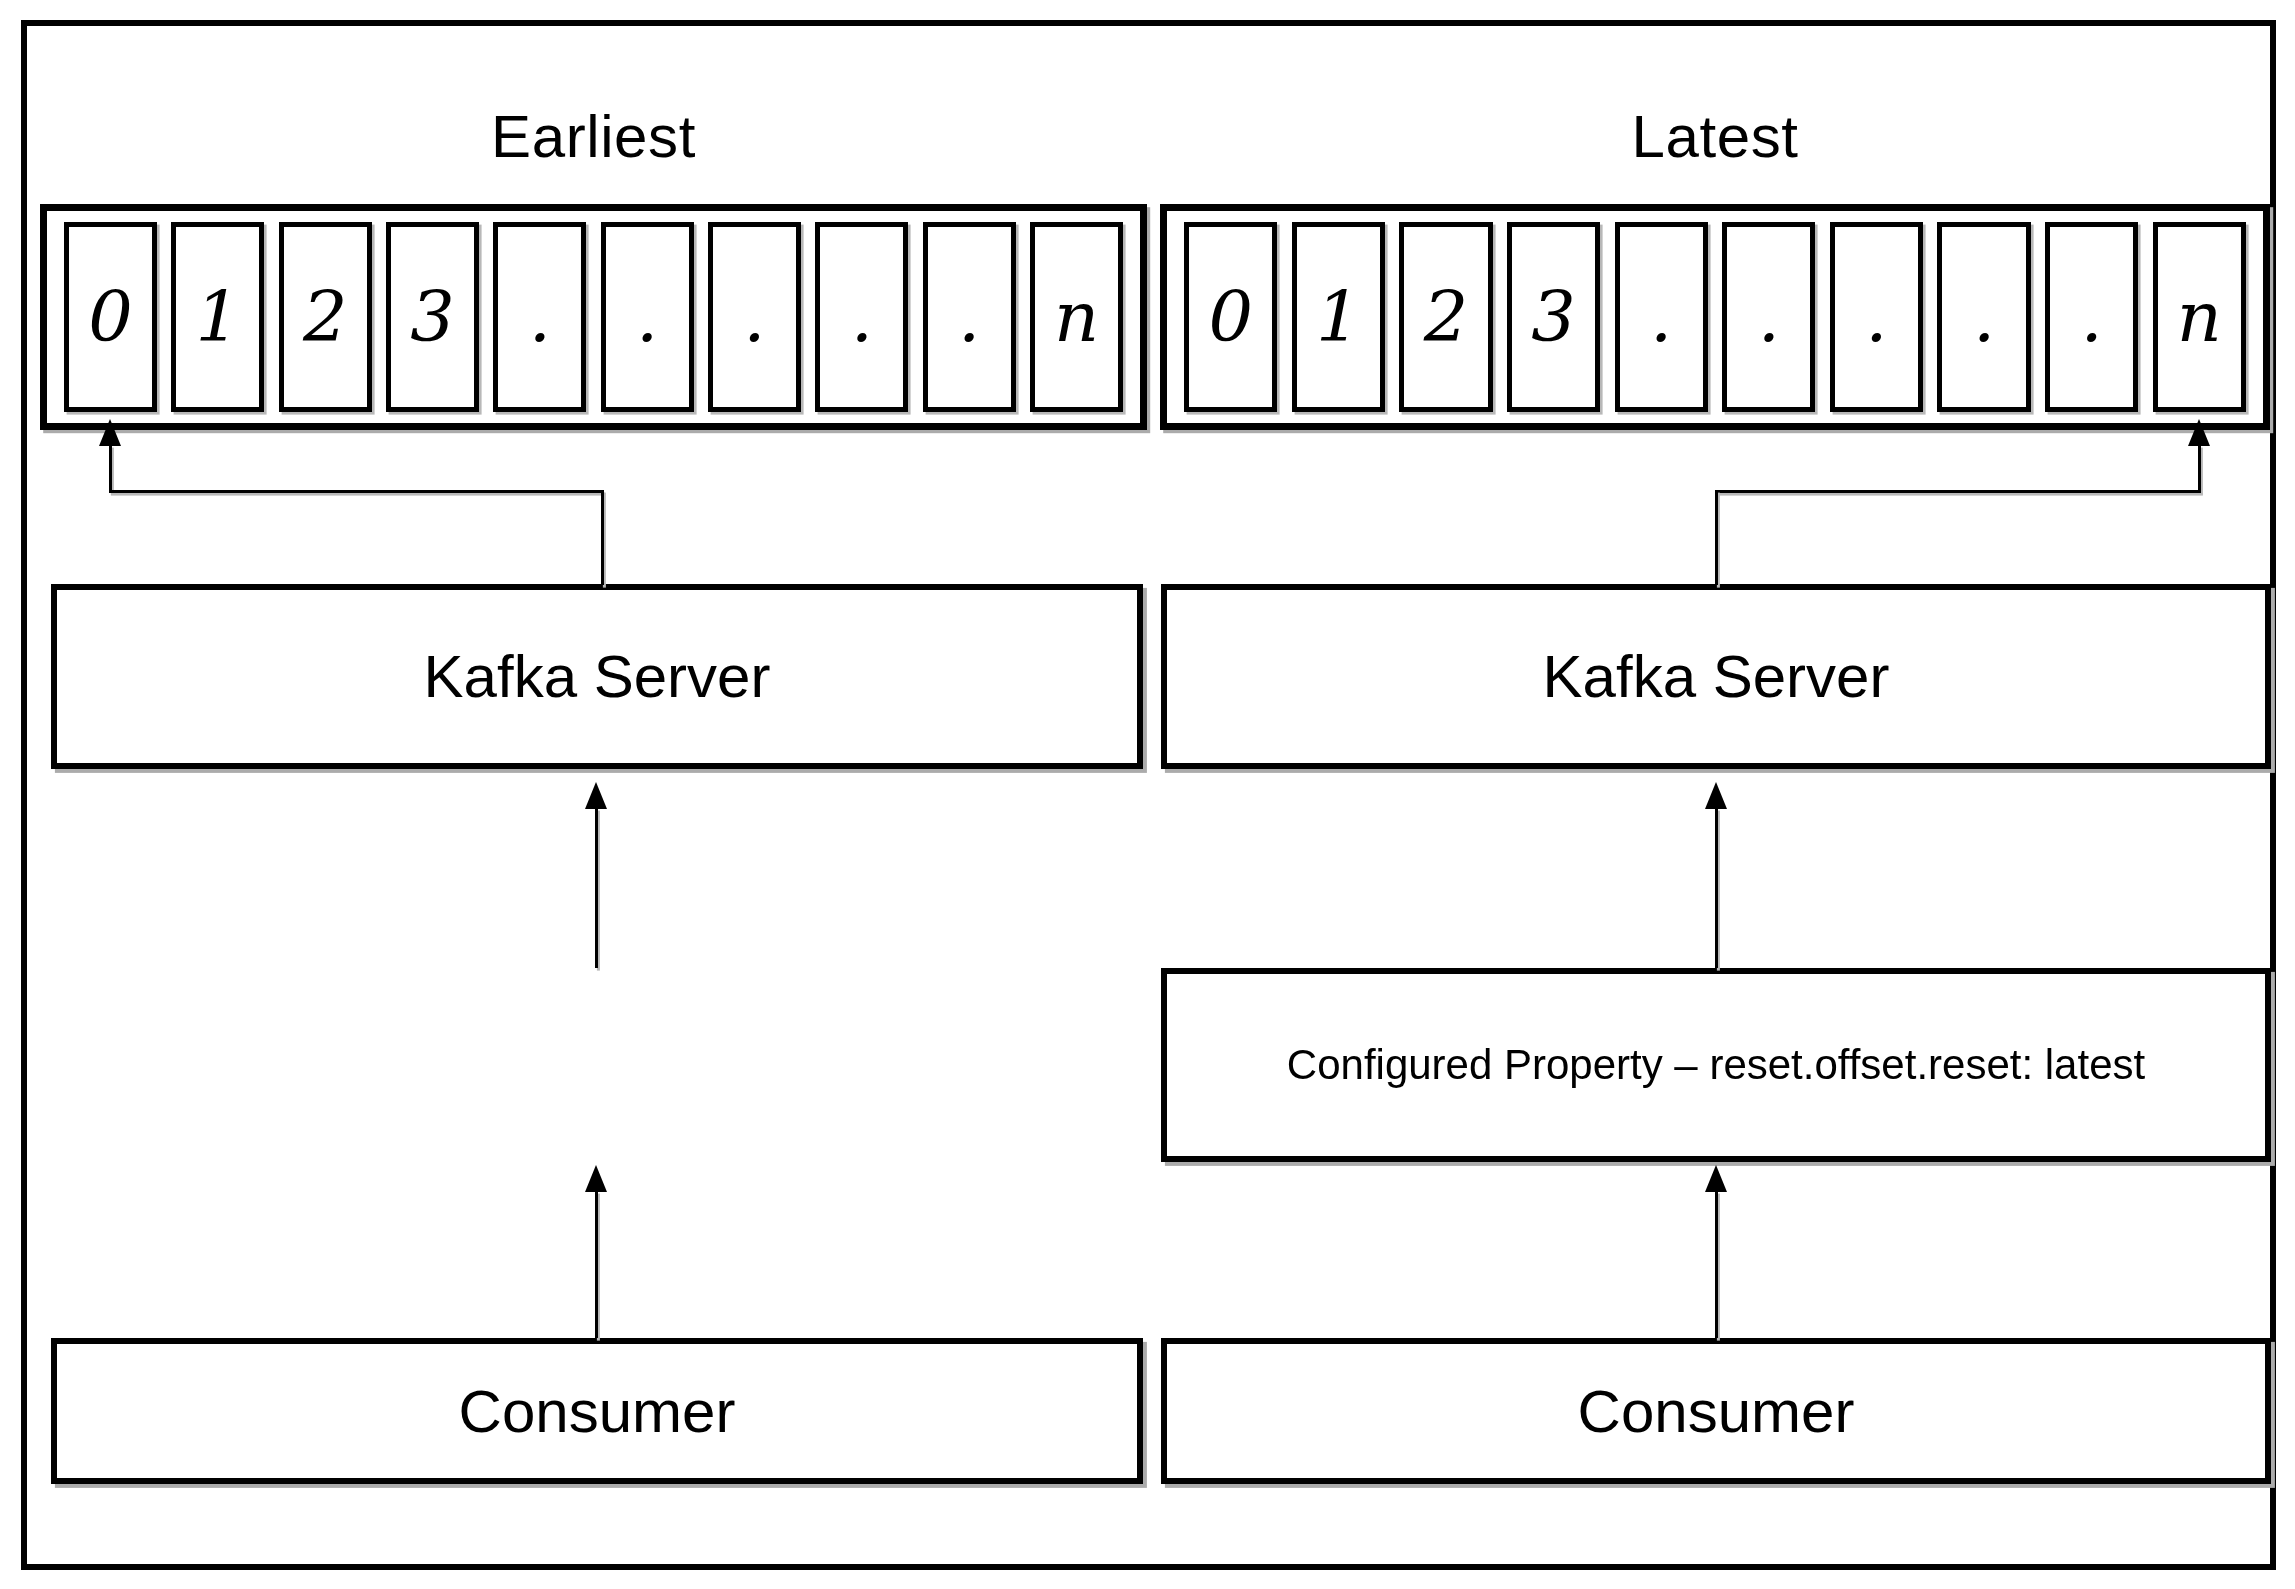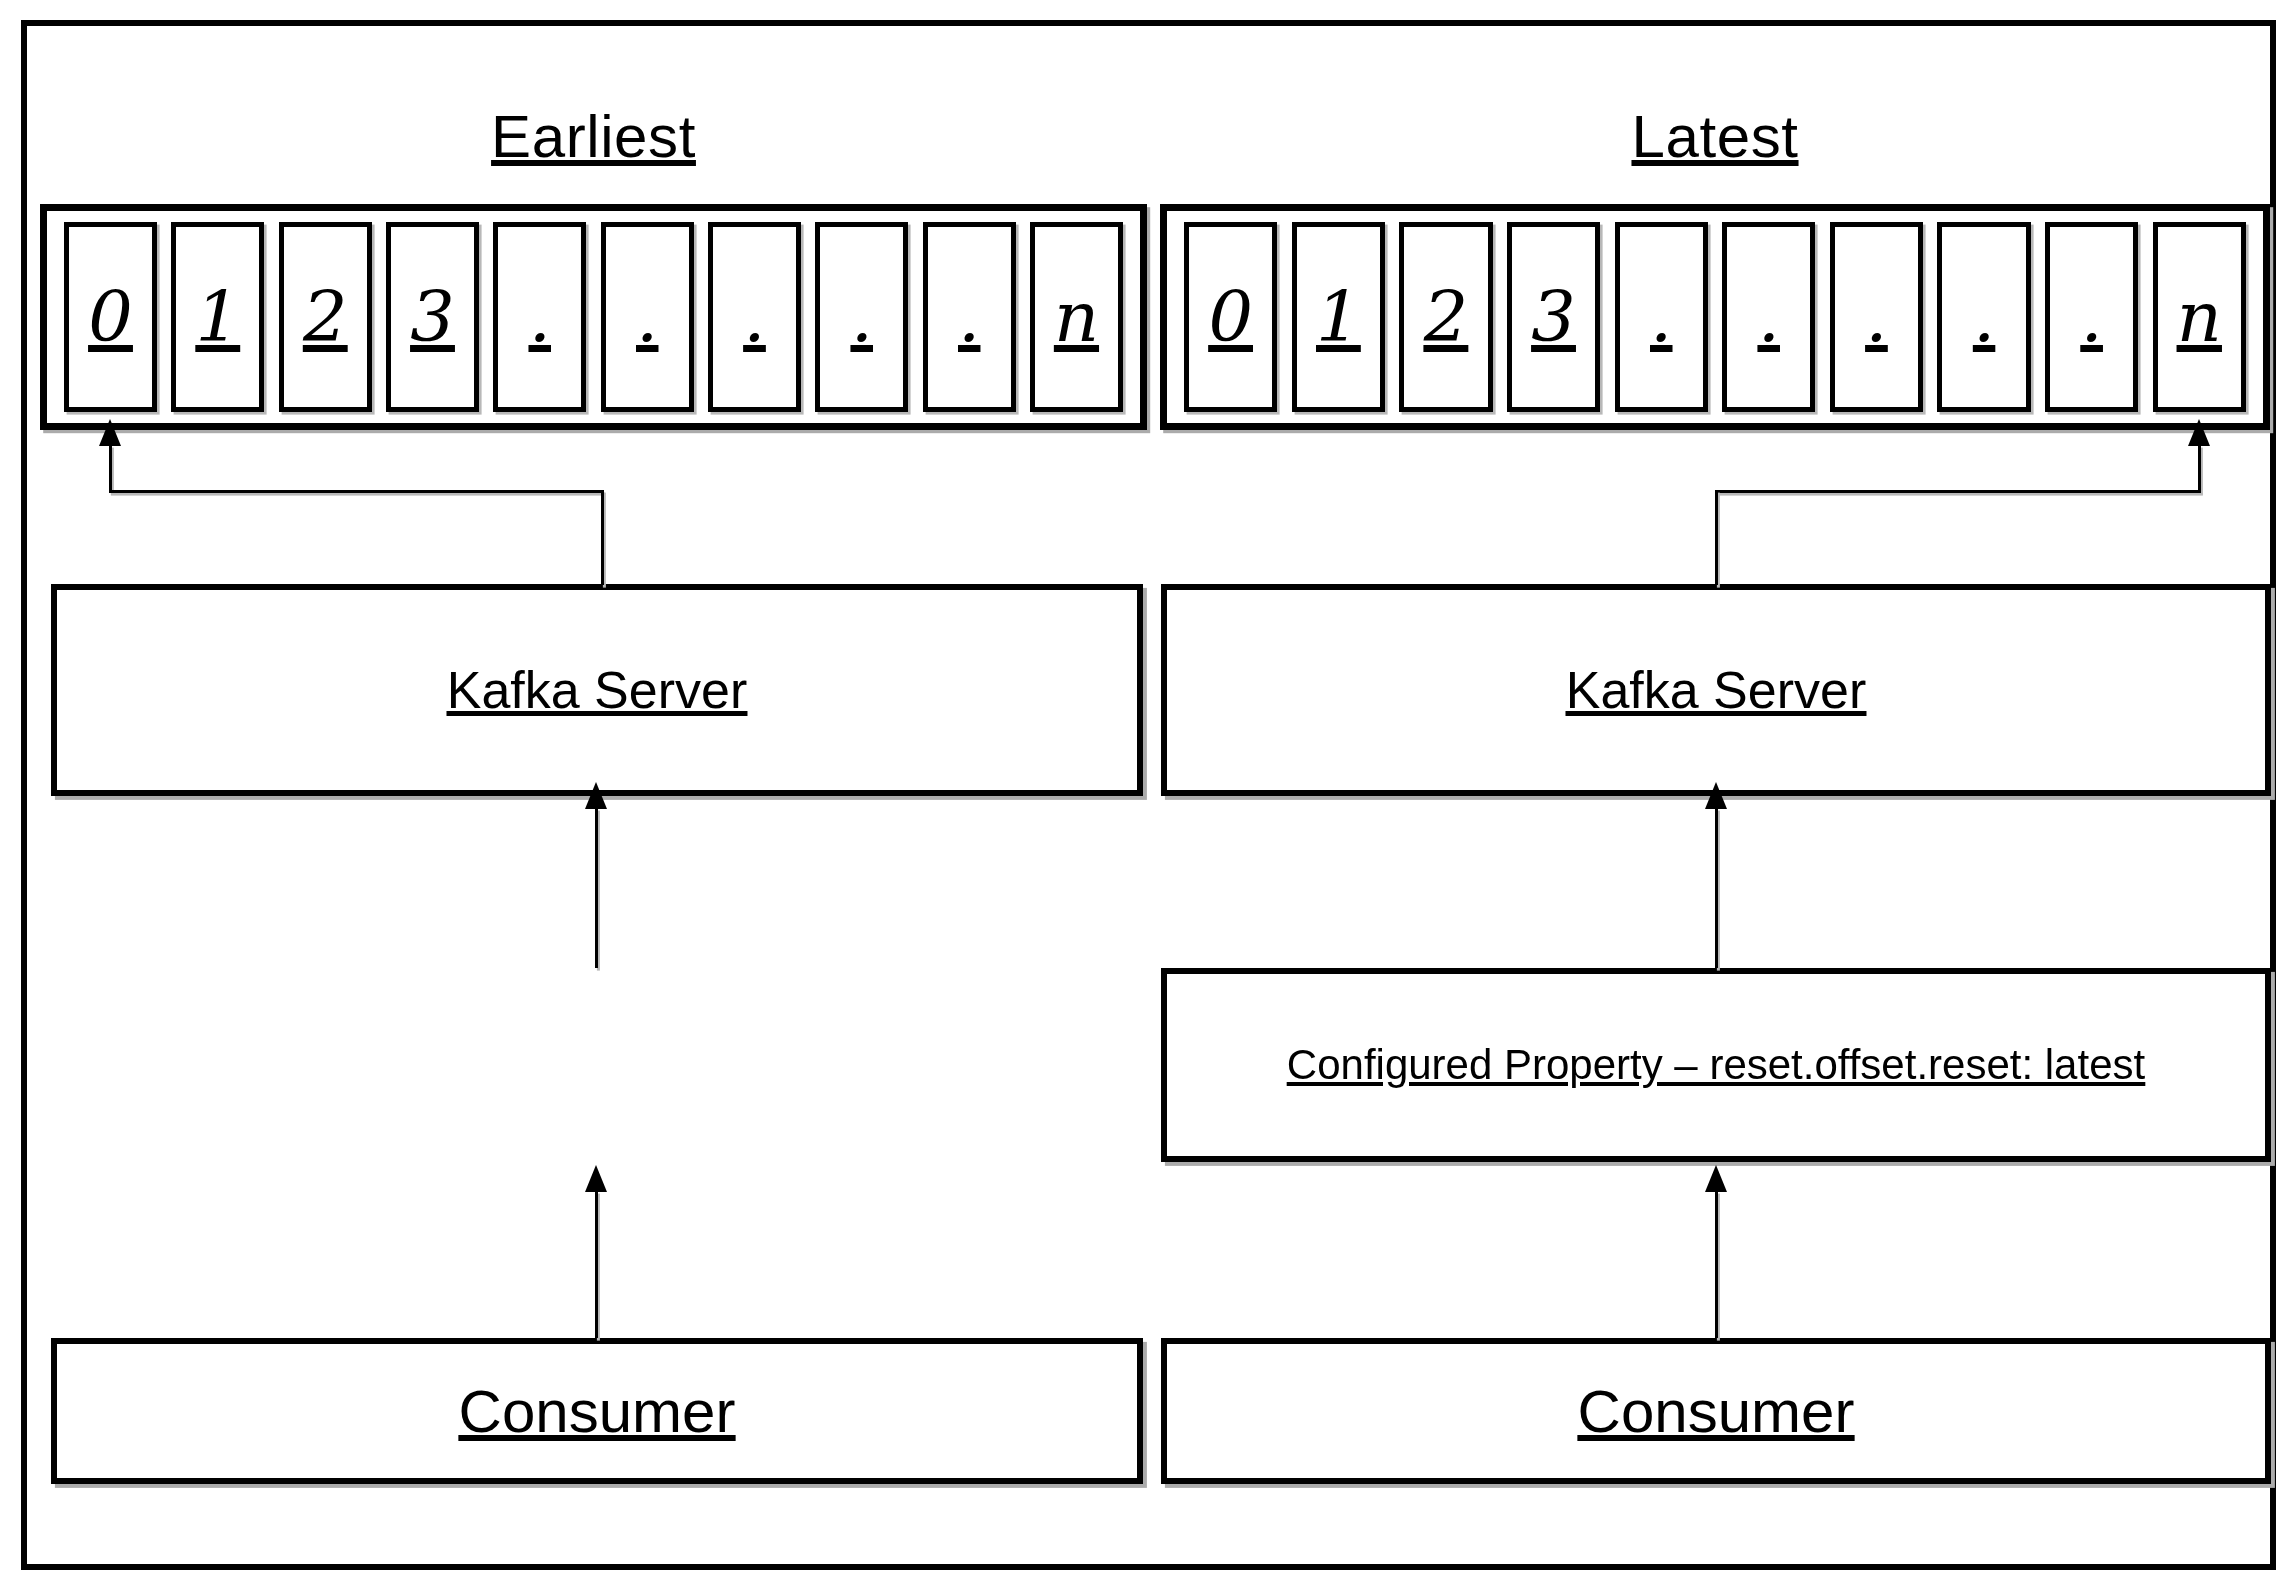--- a/index.html
+++ b/index.html
@@ -1,15 +1,15 @@
 <!DOCTYPE html>
 <html style="font-size:10.4px"><head>
 <meta charset="utf-8">
 <style>
-  * { margin: 0; padding: 0; box-sizing: border-box; text-decoration: underline; }
+  * { margin: 0; padding: 0; box-sizing: border-box; }
   html, body { background: #ffffff; }
   #canvas {
     position: relative;
     width: 2295px;
     height: 1589px;
     background: #ffffff;
     color: #000000;
     font-family: "Liberation Sans", sans-serif;
     overflow: hidden;
   }
@@ -57,21 +57,21 @@
   .bigbox {
     position: absolute;
     border: 6.5px solid #000000;
     background: #ffffff;
     display: flex; align-items: center; justify-content: center;
     text-align: center;
     box-shadow: 3.9px 3.9px 0 #ababab;
   }
   .col-l { left: 51px;   width: 1092px; }
   .col-r { left: 1161px; width: 1110px; }
-  .kafka    { top: 584px;  height: 212px; font-size: 52px; }
+  .kafka    { top: 584px;  height: 185px; font-size: 60px; }
   .config   { top: 968px; height: 194px; font-size: 42px; }
   .consumer { top: 1338px; height: 146px; font-size: 60px; }
 
   .line {
     position: absolute;
     background: #000000;
     box-shadow: 1.9px 2.6px 0 #b8b8b8;
   }
   .arrowhead-up {
     position: absolute;

